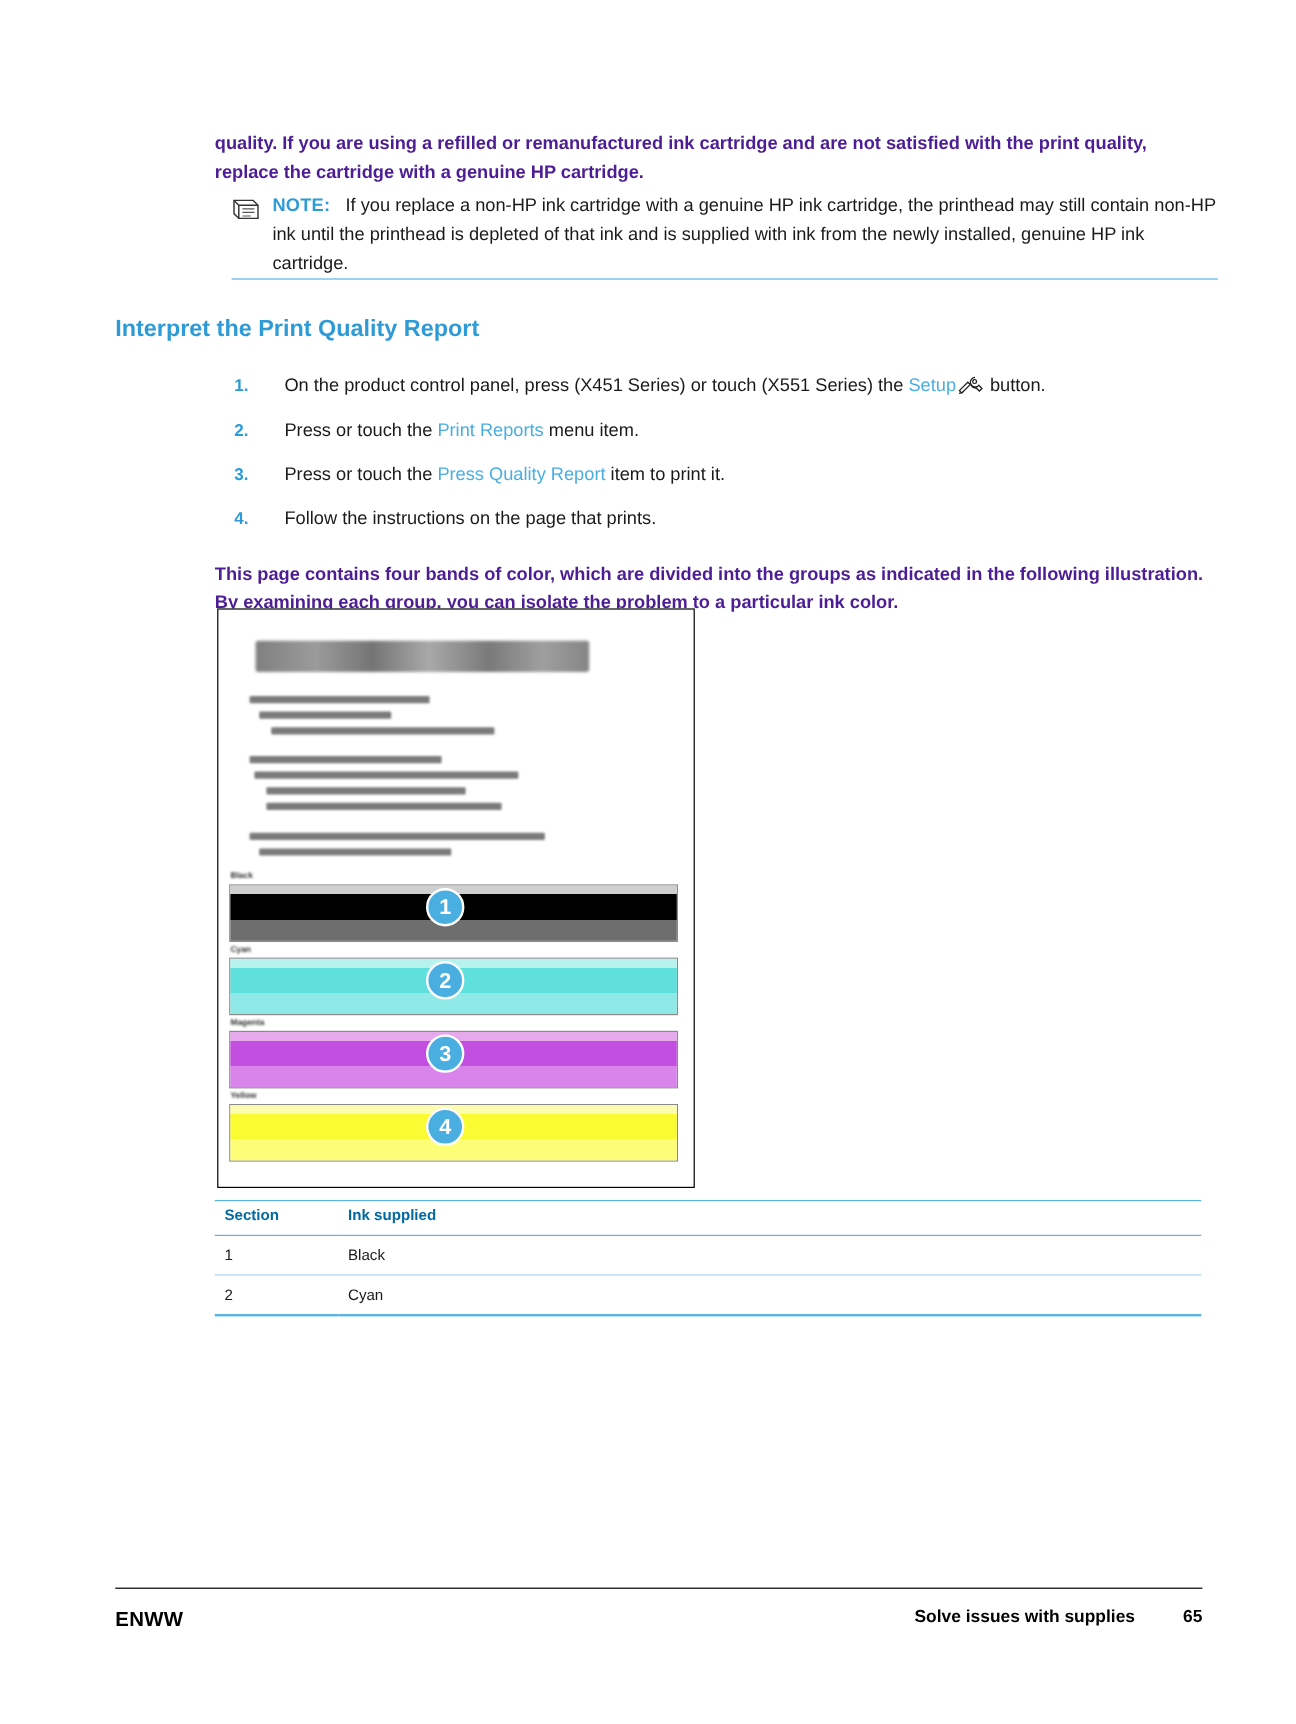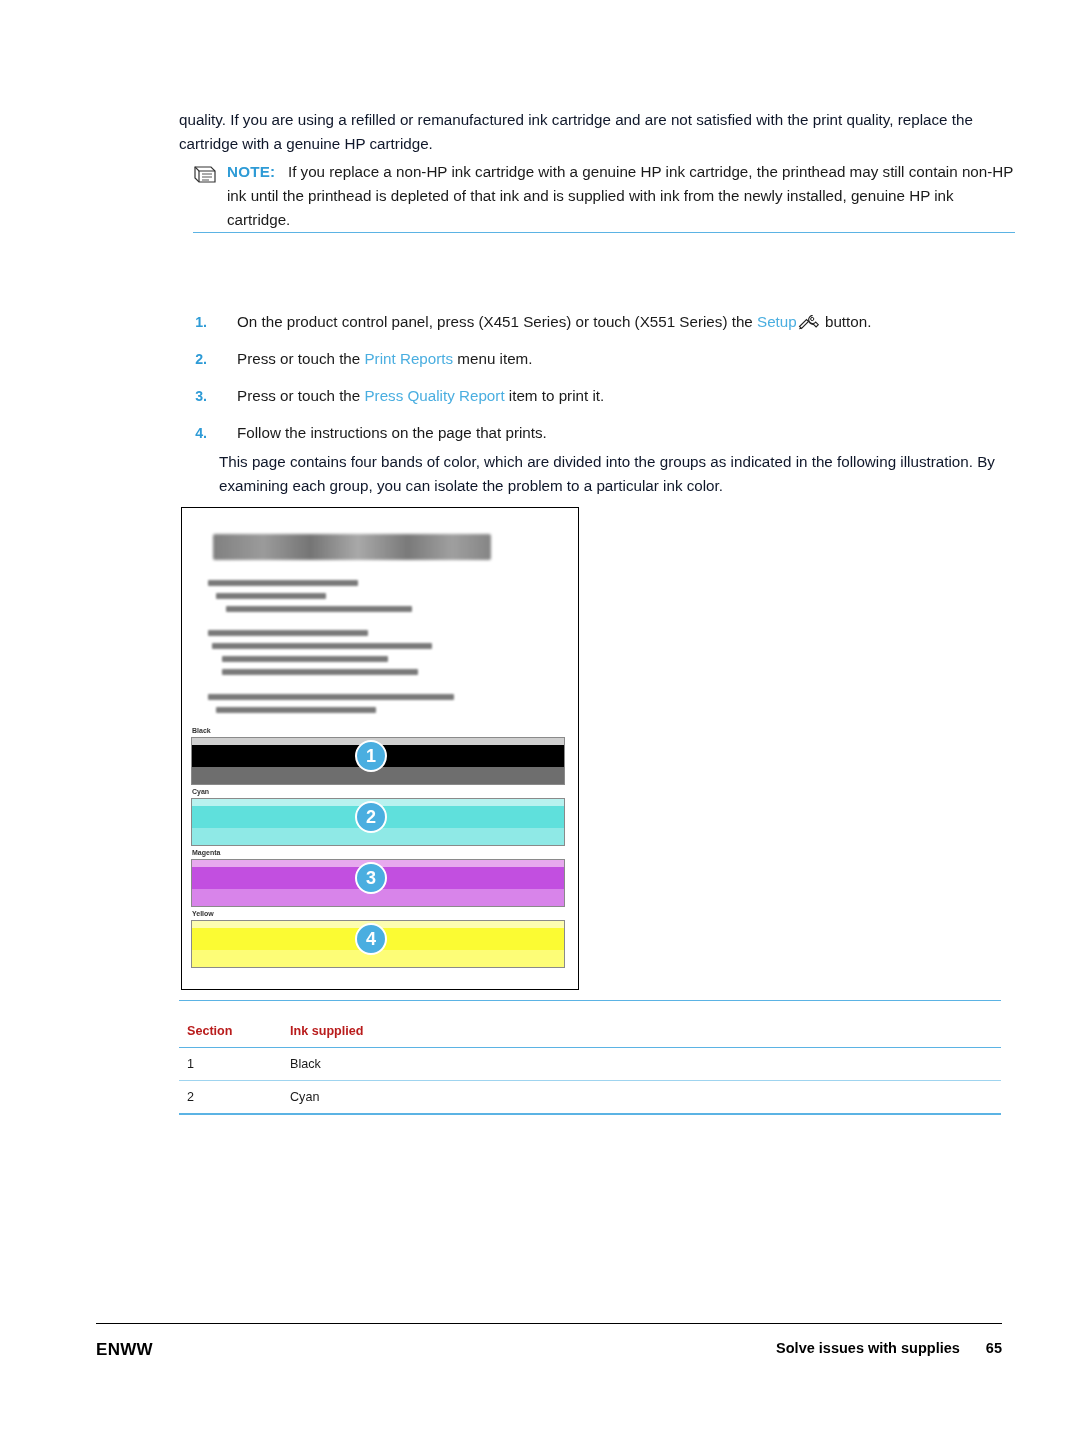--- a/index.html
+++ b/index.html
@@ -20,21 +20,22 @@
     left: 0; top: 0;
     width: 1080px;
     height: 1437px;
   }
 
   
   .para {
     position: absolute;
     font-size: 15.2px;
     line-height: 24px;
-    color: #0f172a;
+    color: #4c1d95;
+    font-weight: bold;
   }
 
   
   #intro-para {
     left: 179px;
     top: 108px;
     width: 822px;
   }
 
   
@@ -103,23 +104,22 @@
     display: inline-block;
     width: 22px;
     height: 16px;
     vertical-align: -3px;
     margin: 0 1px;
   }
 
   
   #explain-para {
     left: 179px;
-    top: 450px;
+    top: 467px;
     width: 824px;
-    margin-left: 40px;
   }
 
   
   #illustration {
     position: absolute;
     left: 181px;
     top: 507px;
     width: 396px;
     height: 481px;
     border: 1.3px solid #000000;
@@ -194,24 +194,24 @@
     position: absolute;
     left: 179px;
     top: 1000px;
     width: 822px;
     border-collapse: collapse;
     font-size: 12.6px;
   }
   #section-table th {
     text-align: left;
     font-weight: bold;
-    padding: 23px 0 9px 8px;
+    padding: 5px 0 9px 8px;
     border-top: 1.6px solid #5bb3e4;
     border-bottom: 1.2px solid #5bb3e4;
-    color: #b91c1c;
+    color: #0369a1;
   }
   #section-table td {
     padding: 9px 0 9px 8px;
     border-bottom: 1.2px solid #9fd4ef;
     color: #1a1a1a;
   }
   #section-table tbody tr:last-child td {
     border-bottom: 2.4px solid #5bb3e4;
   }
   #section-table .col-section { width: 95px; }
@@ -239,21 +239,21 @@
     right: 78px;
     top: 1340px;
     font-size: 14.5px;
     font-weight: bold;
     color: #000;
     text-align: right;
     white-space: nowrap;
   }
   #footer-page {
     display: inline-block;
-    margin-left: 22px;
+    margin-left: 36px;
   }
 </style>
 </head>
 <body>
 
 <div class="page">
 
   <div class="para" id="intro-para">quality. If you are using a refilled or remanufactured ink cartridge and are not satisfied with the print quality, replace the cartridge with a genuine HP cartridge.</div>
 
   <div id="note-block">
@@ -263,20 +263,21 @@
         <path d="M2 2 L6 6 L22 6" fill="none" stroke="#333333" stroke-width="1.2"></path>
         <path d="M6 6 L6 17" fill="none" stroke="#333333" stroke-width="1.2"></path>
         <path d="M9 9 L19 9 M9 12 L19 12 M9 15 L16 15" stroke="#555555" stroke-width="1"></path>
       </svg>
     </span>
     <div class="note-body">
       <span class="note-label">NOTE:</span>&nbsp;&nbsp;&nbsp;<span>If you replace a non-HP ink cartridge with a genuine HP ink cartridge, the printhead may still contain non-HP ink until the printhead is depleted of that ink and is supplied with ink from the newly installed, genuine HP ink cartridge.</span>
     </div>
   </div>
 
+  <div id="section-heading">Interpret the Print Quality Report</div>
 
   <div class="ol-item" style="left:179px; top:311px; width:824px;">
     <span class="ol-num">1.</span>
     <span class="ol-text"><span>On the product control panel, press (X451 Series) or touch (X551 Series) the </span><span class="ui-ref">Setup</span><span class="setup-icon"><svg width="22" height="16" viewBox="0 0 22 16">
             <path d="M14.5 1.5 a4 4 0 1 0 3.2 6.6 l2.6 2.6 -2.2 2.2 -2.6 -2.6 a4 4 0 0 1 -1 -8.8 z" fill="none" stroke="#222" stroke-width="1.1"></path>
             <circle cx="14.2" cy="5" r="1.6" fill="none" stroke="#222" stroke-width="1"></circle>
             <path d="M1.5 12.5 L8.5 5.5 L10.5 7.5 L3.5 14.5 z" fill="none" stroke="#222" stroke-width="1.1"></path>
             <path d="M1.2 14.8 L3.0 14.4" stroke="#222" stroke-width="1"></path>
           </svg></span><span> button.</span></span>
   </div>

